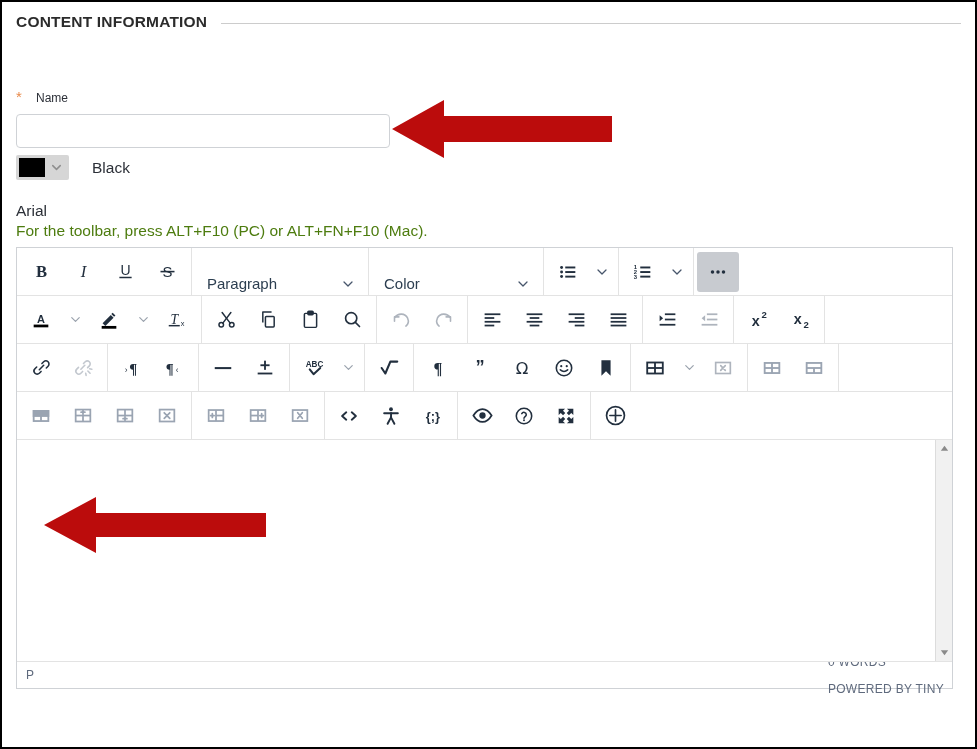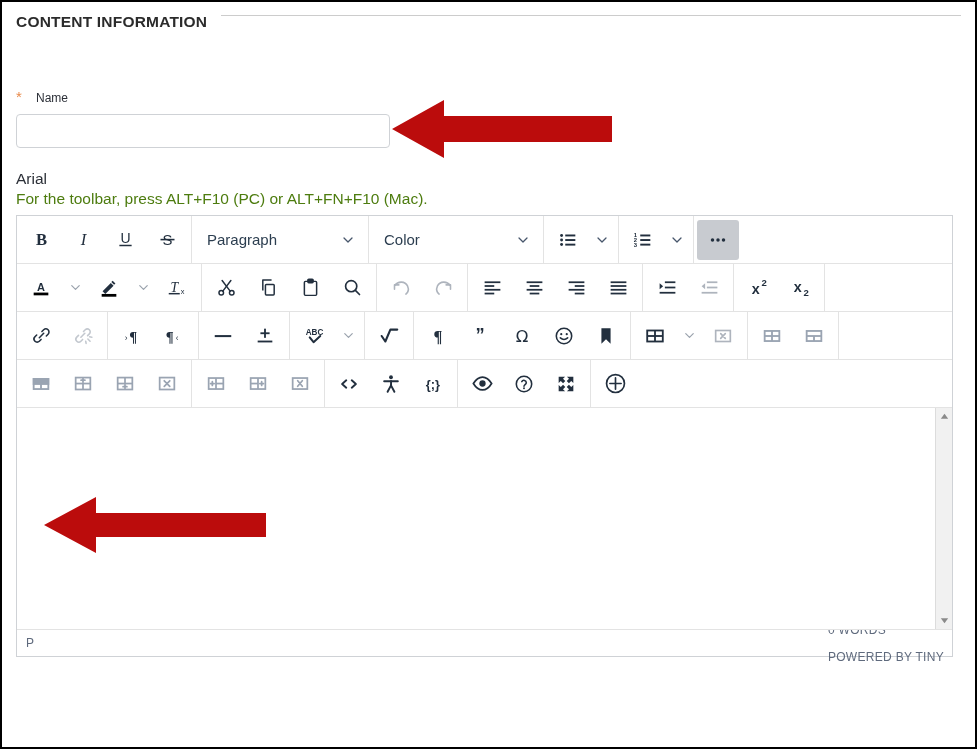--- a/index.html
+++ b/index.html
@@ -13,21 +13,21 @@
     width: 977px;
     height: 749px;
     background: #ffffff;
     border: 2px solid #000000;
     overflow: hidden;
   }
 
   
   .section-header {
     display: flex;
-    align-items: flex-start;
+    align-items: center;
     gap: 14px;
     padding: 11px 14px 0 14px;
   }
   .section-header .title {
     font-size: 15.5px;
     font-weight: bold;
     letter-spacing: 0.2px;
     color: #2b2b2b;
     white-space: nowrap;
   }
@@ -159,21 +159,21 @@
   .tb-btn.muted { color: #aeb4bd; }
   .tb-btn.active-grey {
     background: #c8cbd0;
   }
   .tb-caret {
     width: 26px; height: 40px;
     display: flex; align-items: center; justify-content: center;
     color: #47566b; cursor: pointer;
   }
   .tb-select {
-    display: flex; align-items: center; justify-content: space-between;
+    display: flex; align-items: flex-end; justify-content: space-between;
     height: 40px;
     padding: 0 9px 0 12px;
     cursor: pointer;
     color: #2c3e50;
     font-size: 15px;
   }
   .tb-select .lbl { white-space: nowrap; }
   .tb-select .car { margin-left: 14px; display:flex; align-items:center; color:#47566b;}
   .sel-paragraph { width: 170px; }
   .sel-font { width: 168px; }
@@ -238,20 +238,31 @@
   </div>
 
   <div class="form-body">
 
     <div class="field-label-row">
       <span class="req-star">*</span>
       <span class="field-label">Name</span>
     </div>
     <input class="name-input" type="text" placeholder="" style="">
 
+    <div class="color-row">
+      <div class="color-widget">
+        <span class="color-swatch"></span>
+        <span class="color-caret">
+          <svg width="15" height="15" viewBox="0 0 24 24" fill="none" stroke="#8f8f8f" stroke-width="2.4" stroke-linecap="round" stroke-linejoin="round">
+              <polyline points="6 9 12 15 18 9"></polyline>
+            </svg>
+        </span>
+      </div>
+      <div class="color-name">Black</div>
+    </div>
 
     <div class="text-label">Arial</div>
     <div class="hint">For the toolbar, press ALT+F10 (PC) or ALT+FN+F10 (Mac).</div>
 
     <div class="editor">
 
       <div class="toolbar">
 
         <div class="tb-row">
           <div class="tb-group">

